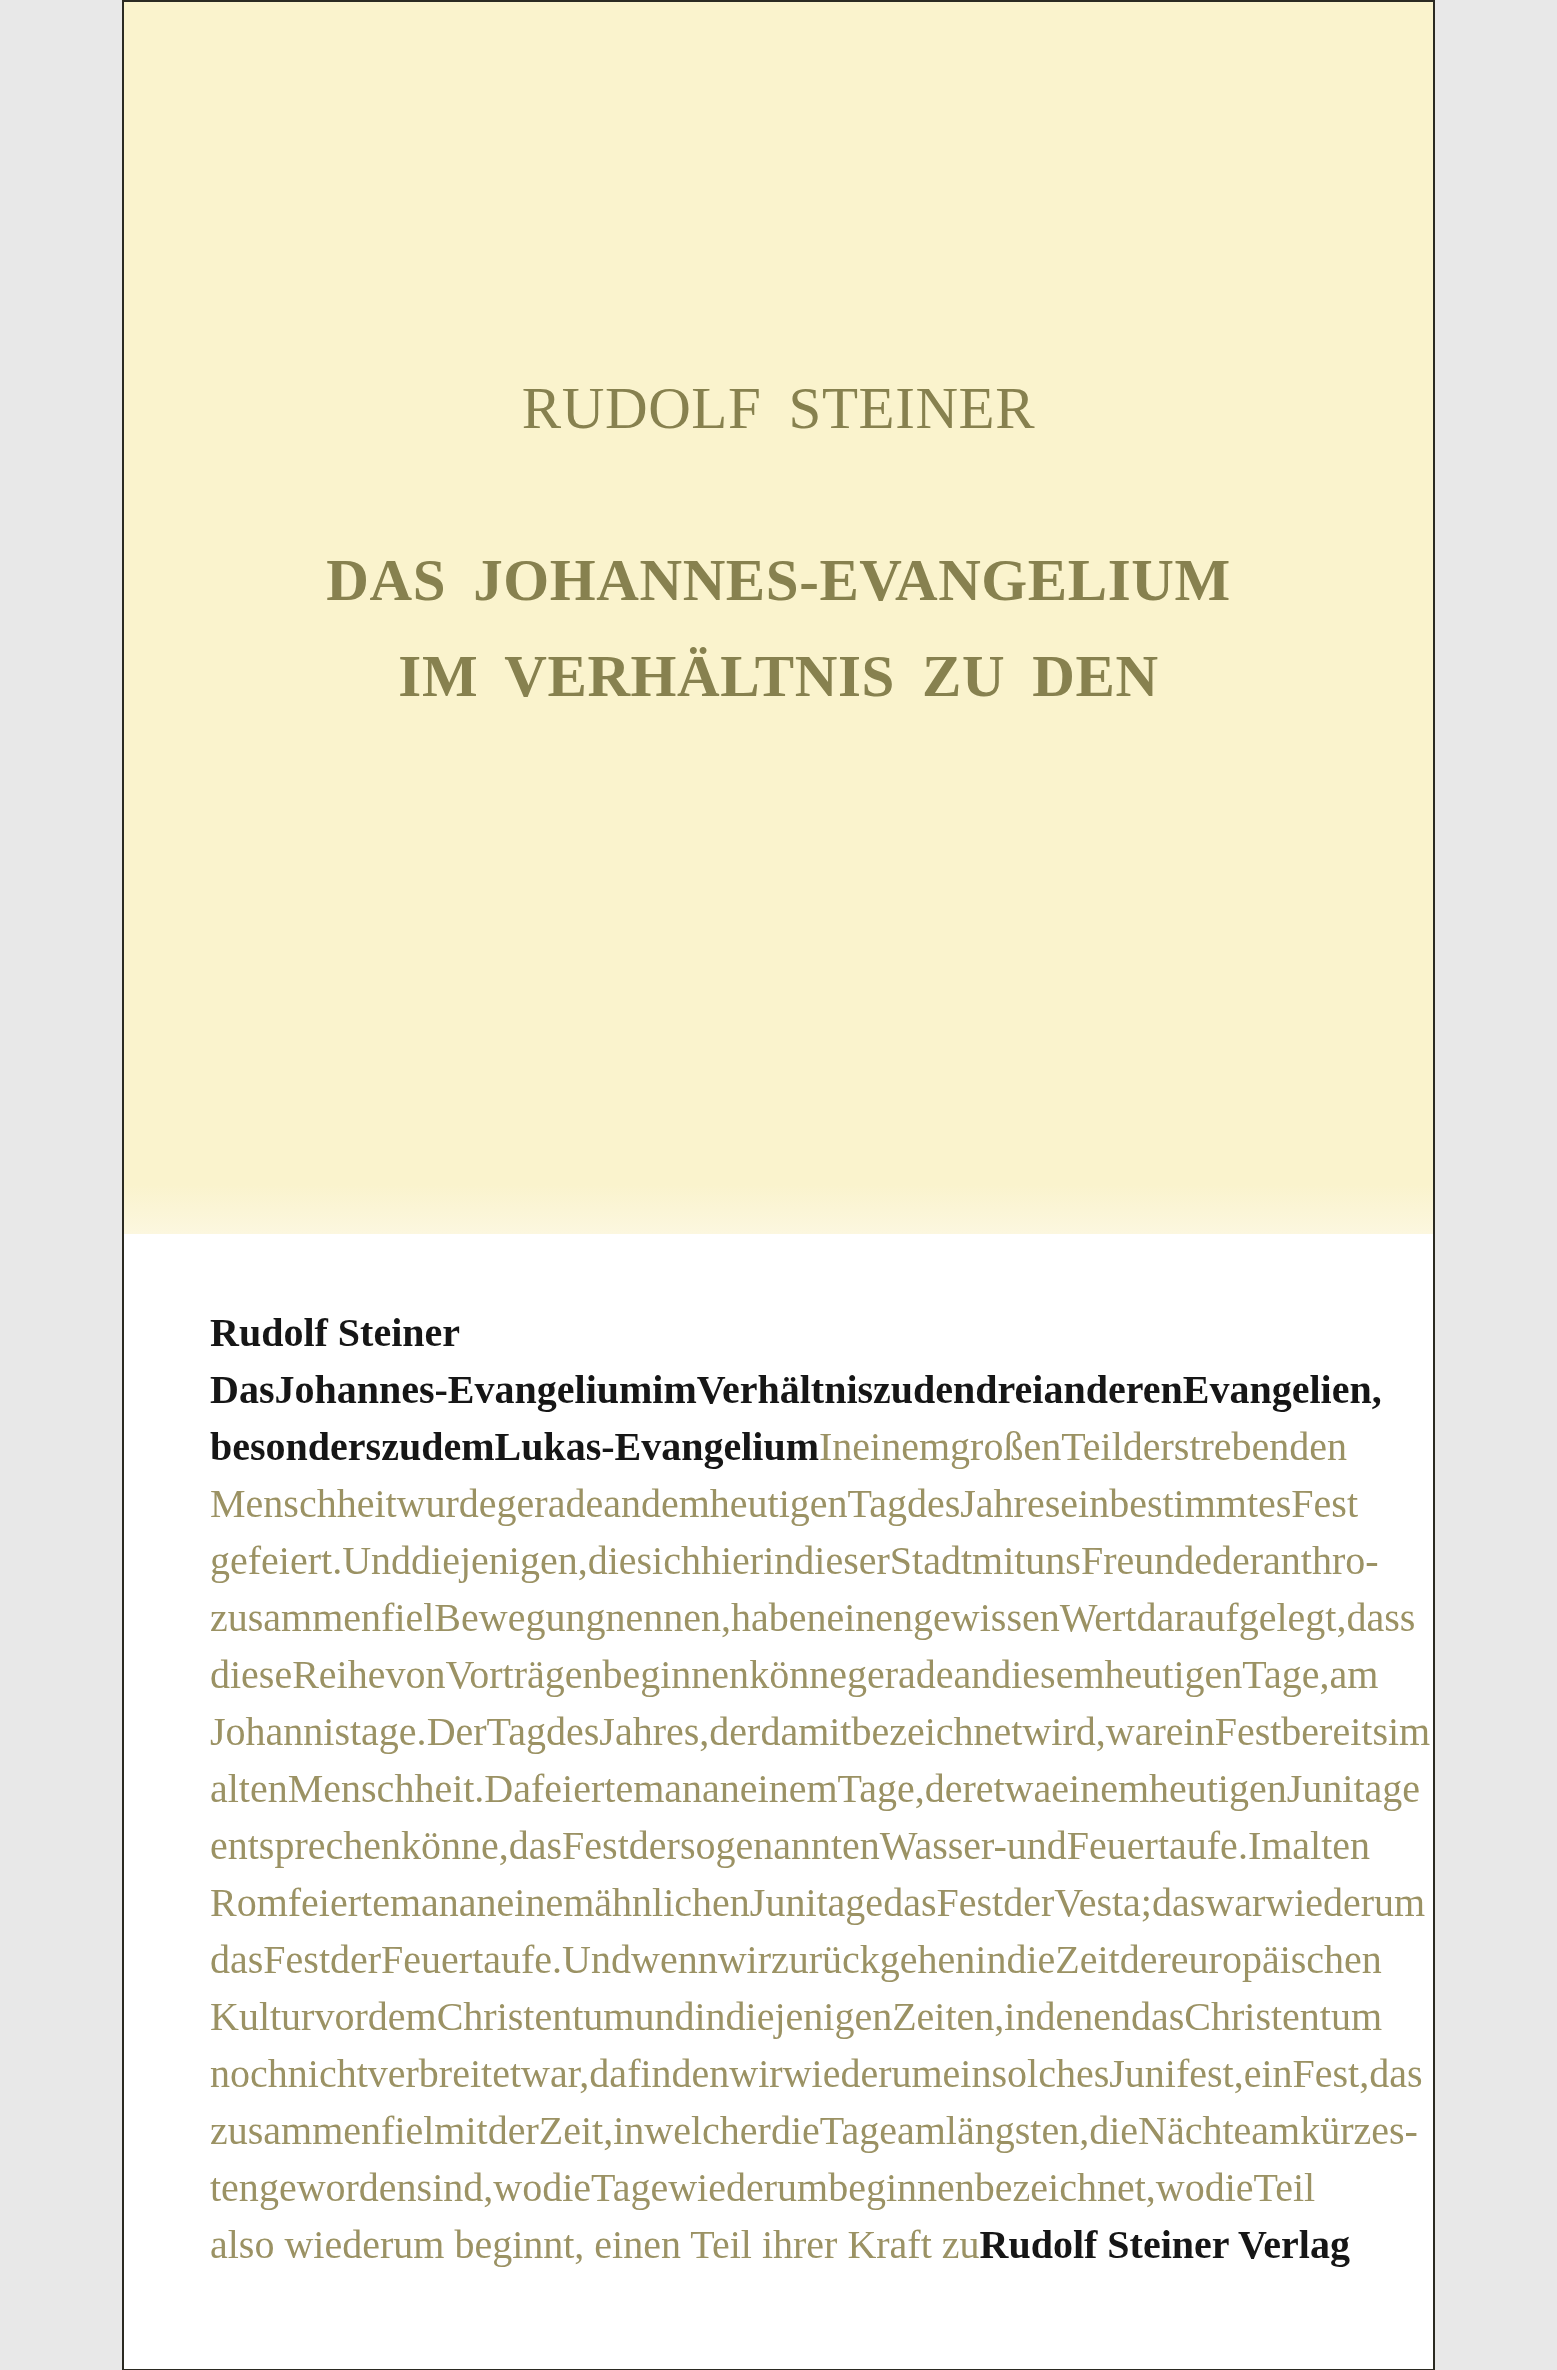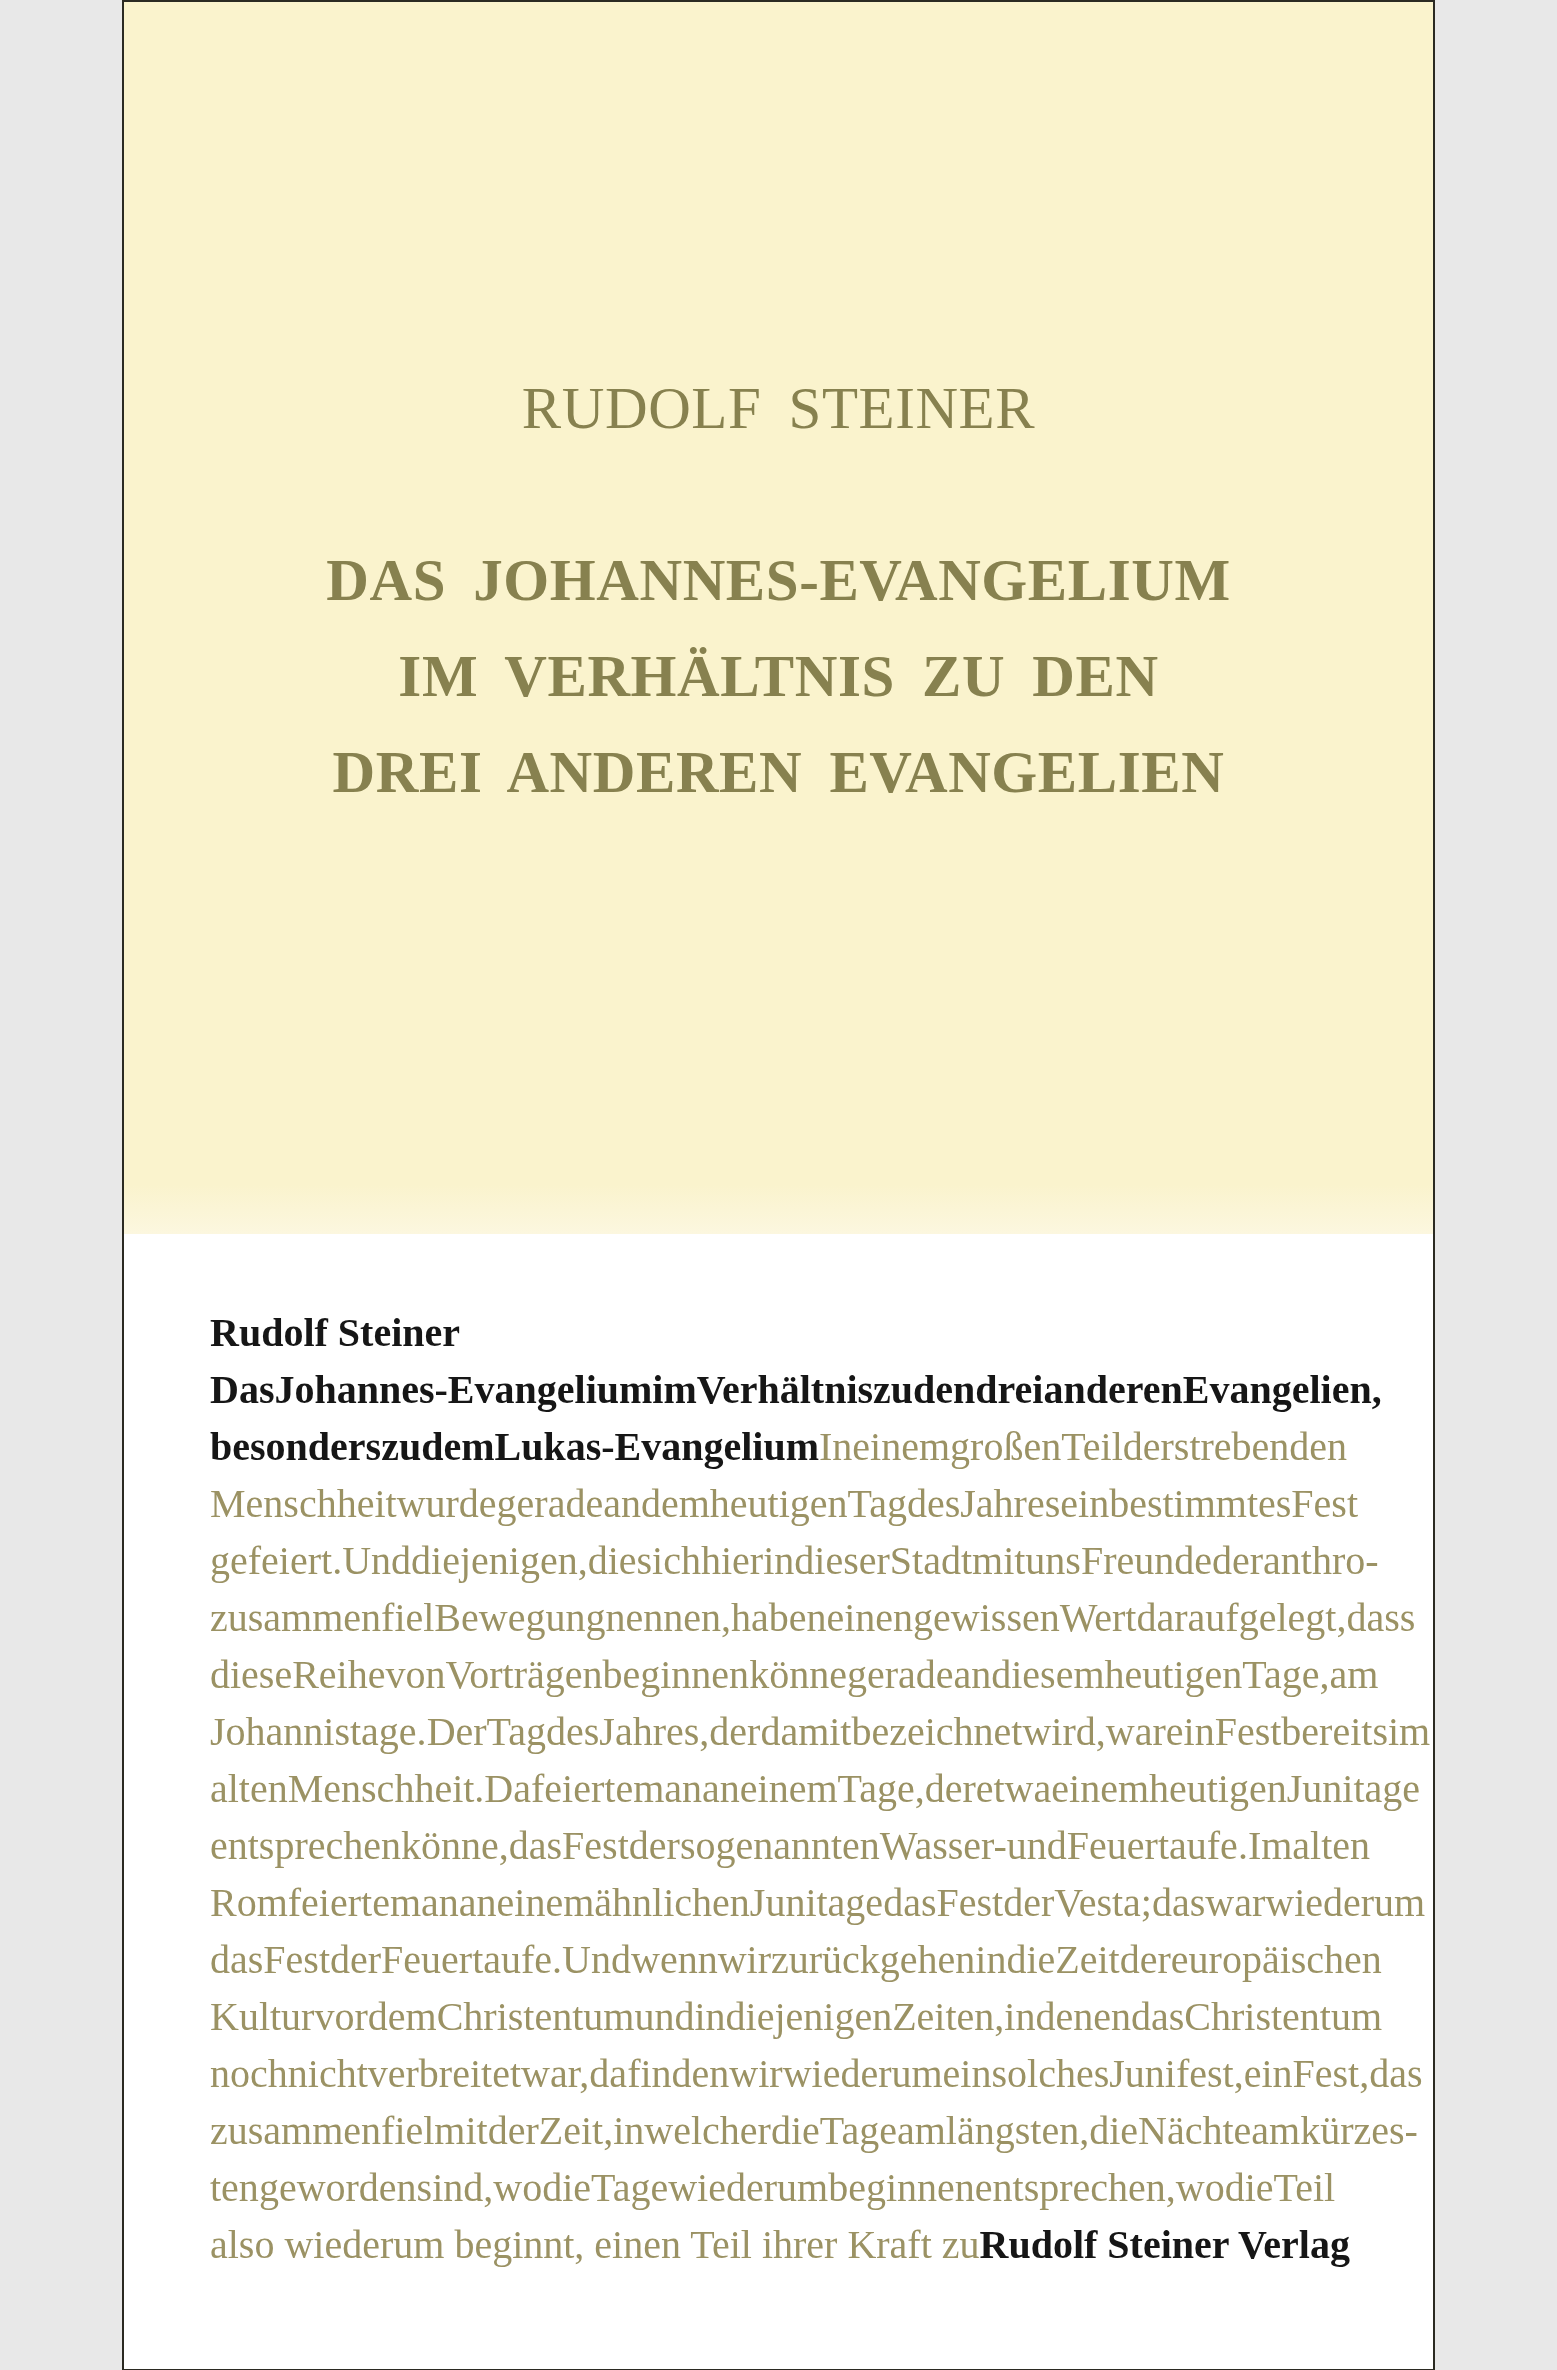--- a/index.html
+++ b/index.html
@@ -76,21 +76,20 @@
 <body>
 
 <div class="page">
 
   <div class="top-panel">
     <h1 class="author-heading">RUDOLF STEINER</h1>
 
     <div class="book-title">
       <div>DAS JOHANNES-EVANGELIUM</div>
       <div>IM VERHÄLTNIS ZU DEN</div>
-      <div>DREI ANDEREN EVANGELIEN</div>
     </div>
   </div>
 
   <div class="excerpt">
       <div class="line plain"><span class="bold">Rudolf Steiner</span></div>
       <div class="line justify">
         <span class="bold">Das</span>
         <span class="bold">Johannes-Evangelium</span>
         <span class="bold">im</span>
         <span class="bold">Verhältnis</span>
@@ -291,21 +290,21 @@
       </div>
       <div class="line justify">
         <span class="accent">ten</span>
         <span class="accent">geworden</span>
         <span class="accent">sind,</span>
         <span class="accent">wo</span>
         <span class="accent">die</span>
         <span class="accent">Tage</span>
         <span class="accent">wiederum</span>
         <span class="accent">beginnen</span>
-        <span class="accent">entsprechen,</span>
+        <span class="accent">bezeichnet,</span>
         <span class="accent">wo</span>
         <span class="accent">die</span>
         <span class="accent">Teil</span>
       </div>
       <div class="line split">
         <span class="accent">also wiederum beginnt, einen Teil ihrer Kraft zu</span>
         <span class="publisher">Rudolf Steiner Verlag</span>
       </div>
     </div>
 

